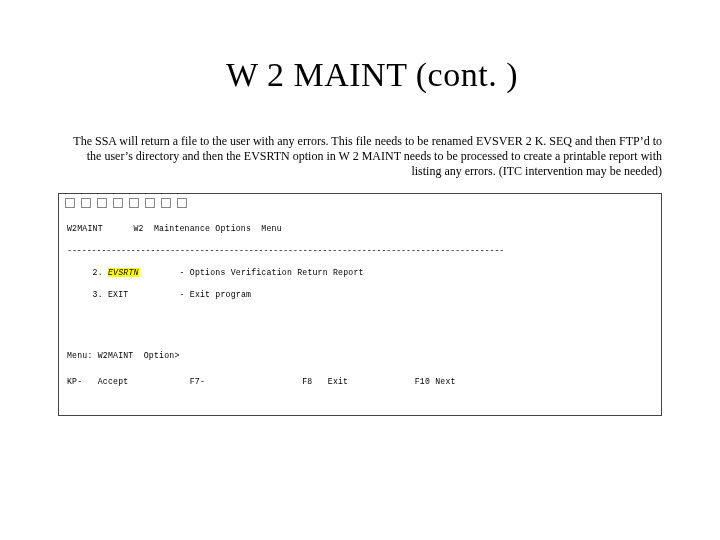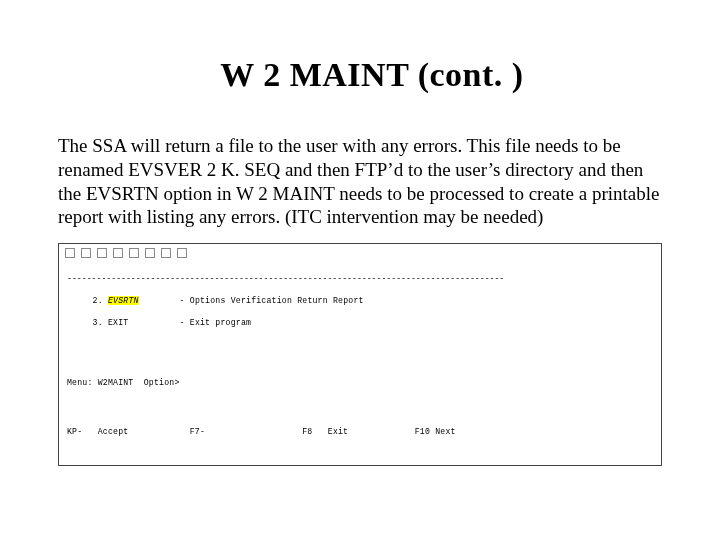--- a/index.html
+++ b/index.html
@@ -14,29 +14,30 @@
   }
   .slide {
     width: 720px;
     height: 540px;
     position: relative;
     box-sizing: border-box;
   }
   .title {
     text-align: center;
     font-size: 34px;
-    font-weight: 700;
+    font-weight: 400;
     margin-top: 56px;
     letter-spacing: 0.5px;
     padding-left: 24px;
   }
   .para {
     margin: 40px 58px 0 58px;
-    font-size: 19px;
+    font-size: 12px;
     line-height: 1.25;
+    text-align: right;
   }
   .terminal-wrap {
     margin: 14px 58px 0 58px;
   }
   .terminal {
     border: 1px solid #444;
     background: #fff;
     font-family: "Courier New", Courier, monospace;
     font-size: 8.2px;
     line-height: 1.35;
@@ -63,21 +64,21 @@
     white-space: pre;
   }
   .hl {
     background: #ffff00;
     font-style: italic;
   }
   .dashes {
     letter-spacing: 0;
   }
   .kp-row {
-    margin-top: 26px;
+    margin-top: 4px;
   }
   .menu-prompt {
     margin-top: 38px;
   }
 </style>
 </head>
 <body>
 
 <div class="slide">
 
@@ -91,20 +92,21 @@
         <span class="tb-icon"></span>
         <span class="tb-icon"></span>
         <span class="tb-icon"></span>
         <span class="tb-icon"></span>
         <span class="tb-icon"></span>
         <span class="tb-icon"></span>
         <span class="tb-icon"></span>
         <span class="tb-icon"></span>
       </div>
       <div class="term-body">
+<div>W2MAINT      W2  Maintenance Options  Menu</div>
 <div class="dashes">-----------------------------------------------------------------------------------------</div>
 <div>     <span>2.</span> <span class="hl">EVSRTN</span>        <span>- Options Verification Return Report</span></div>
 <div>     <span>3.</span> <span>EXIT</span>          <span>- Exit program</span></div>
 <div class="menu-prompt">Menu: W2MAINT  Option&gt;</div>
 <div class="kp-row">KP-   Accept            F7-                   F8   Exit             F10 Next</div>
       </div>
     </div>
   </div>
 
 </div>

